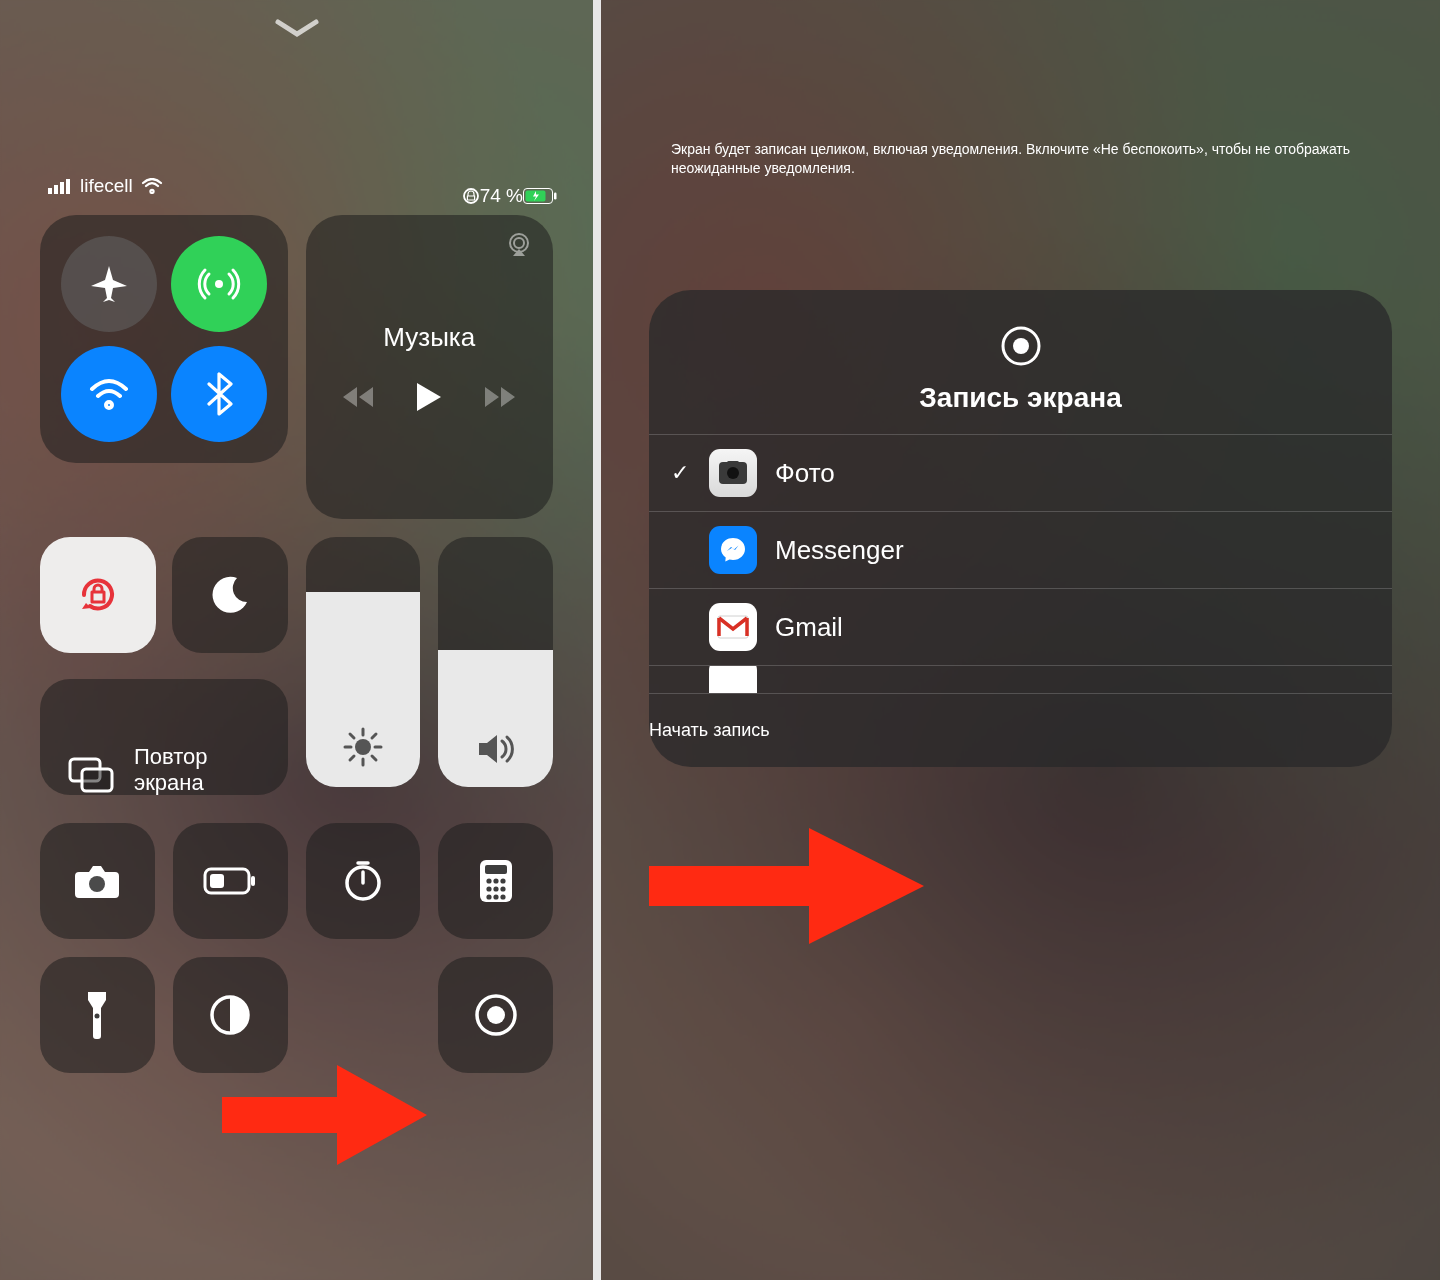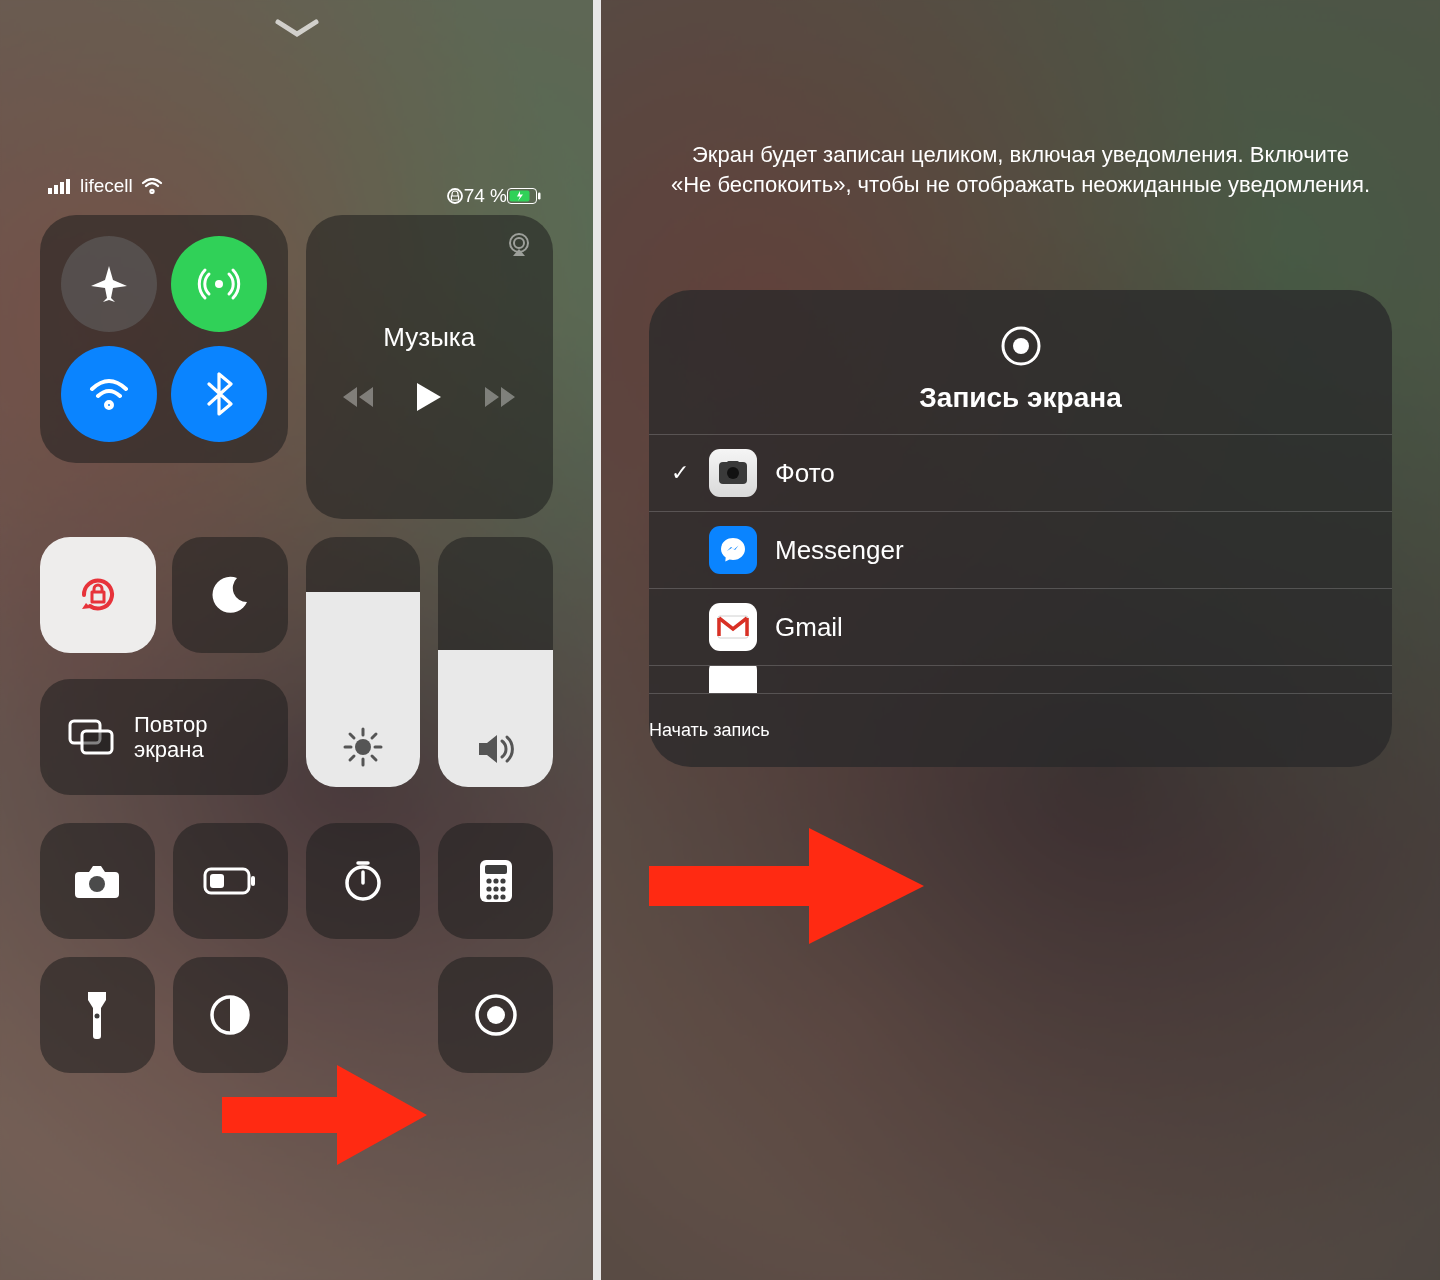--- a/index.html
+++ b/index.html
@@ -38,21 +38,21 @@
     width: 8px;
     background: #e7e7e7;
   }
 
   
   .chevron {
     position:absolute; top:18px; left:50%; transform:translateX(-50%);
     color:rgba(255,255,255,0.7);
   }
   .status-bar{
-    position:absolute; top:165px; left:48px; right:52px;
+    position:absolute; top:165px; left:48px; right:36px;
     display:flex; align-items:center; justify-content:space-between;
     font-size:19px; font-weight:500;
   }
   .status-left{display:flex; align-items:center; gap:8px;}
   .status-right{display:flex; align-items:center; margin-top:20px;}
   .battery{
     display:inline-flex; align-items:center;
   }
 
   .cc-grid{
@@ -105,21 +105,21 @@
     border-radius:30px;
     display:flex; align-items:center; justify-content:center;
     height:116px;
   }
   .tile.white{ background: rgba(245,245,245,0.95); color:#000;}
   .mirror-tile{
     grid-column:1 / span 2;
     height:116px;
     background: rgba(30,30,30,0.55);
     border-radius:30px;
-    display:flex; align-items:center; gap:18px;
+    display:flex; align-items:flex-end; gap:18px;
     padding:0 26px;
     font-size:22px;
   }
   .mirror-tile .label{white-space:pre-line; line-height:1.15;}
 
   .slider{
     background: rgba(30,30,30,0.55);
     border-radius:30px;
     height:250px; width:100%;
     position:relative;
@@ -141,21 +141,21 @@
   
   .arrow{
     position:absolute;
     pointer-events:none;
   }
 
   
   .phone.right::before{ background:rgba(20,20,20,0.38);}
   .info-text{
     position:absolute; top:140px; left:70px; right:70px;
-    text-align:center; font-size:22px; line-height:1.35;
+    font-size:14px; line-height:1.35;
     color:#fff;
   }
   .modal{
     position:absolute; top:290px; left:48px; right:48px;
     background: rgba(40,40,42,0.75);
     border-radius:42px;
     overflow:hidden;
     display:flex; flex-direction:column;
   }
   .modal .hdr{

